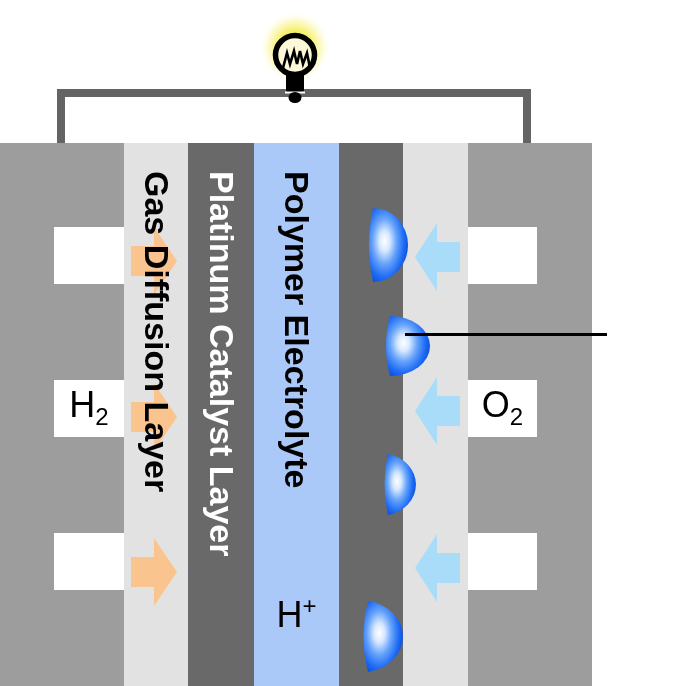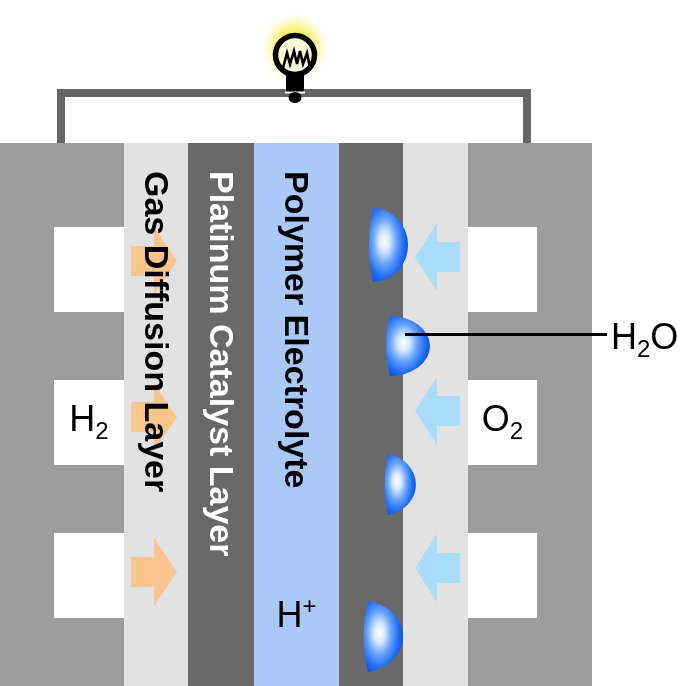--- a/index.html
+++ b/index.html
@@ -21,21 +21,21 @@
   .cat-right{left:339px;width:64px;background:#696969;}
   .gdl-right{left:403px;width:65px;background:#e2e2e2;}
   .cathode-plate{left:468px;width:124px;background:#9d9d9d;}
   .vlabel{
     position:absolute;top:28px;left:50%;transform:translateX(-50%);
     writing-mode:vertical-rl;white-space:nowrap;
     font-size:34px;font-weight:bold;color:#000;z-index:3;
   }
   .vlabel.white{color:#ffffff;}
   
-  .channel{position:absolute;background:#ffffff;width:70px;height:85px;z-index:1;
+  .channel{position:absolute;background:#ffffff;width:70px;height:57px;z-index:1;
     display:flex;align-items:center;justify-content:center;}
   .ch-l{left:54px;}
   .ch-r{left:468px;width:69px;text-align:center;}
   .row1{top:227px;} .row2{top:380px;} .row3{top:533px;}
   
   .formula{font-size:36px;color:#000;line-height:1;}
   .formula sub{font-size:24px;}
   .formula sup{font-size:24px;}
   .hplus{position:absolute;left:254px;width:85px;top:594px;text-align:center;z-index:3;}
   .h2o-label{position:absolute;left:611px;top:319px;z-index:5;white-space:nowrap;}
@@ -113,23 +113,20 @@
         <stop offset="100%" stop-color="#0a4ede"></stop>
       </radialGradient>
     </defs>
     <path transform="translate(366,207)" d="M 7 1 A 35 37 0 0 1 7 75 Q -1 38 7 1 Z" fill="url(#dropGrad)"></path>
     <path transform="translate(383,315)" d="M 7 1 A 40 30 0 0 1 7 61 Q -1 31 7 1 Z" fill="url(#dropGrad)"></path>
     <path transform="translate(382,453)" d="M 6 1 A 34 31 0 0 1 6 62 Q -1 31.5 6 1 Z" fill="url(#dropGrad)"></path>
     <path transform="translate(360,600)" d="M 8 1 A 42 36 0 0 1 8 72 Q -1 36.5 8 1 Z" fill="url(#dropGrad)"></path>
   </svg>
 
   <div class="callout-line"></div>
-  <div class="h2o-label">
-    <span class="formula"><span>H</span><sub>2</sub><span>O</span></span>
-  </div>
 
   <svg class="bulb" viewBox="0 0 100 110">
     <defs>
       <radialGradient id="glowGrad" cx="50%" cy="50%" r="50%">
         <stop offset="0%" stop-color="#f4eb4d" stop-opacity="1"></stop>
         <stop offset="38%" stop-color="#f6ef6a" stop-opacity="0.95"></stop>
         <stop offset="58%" stop-color="#fbf7a8" stop-opacity="0.6"></stop>
         <stop offset="78%" stop-color="#ffffff" stop-opacity="0"></stop>
       </radialGradient>
     </defs>

